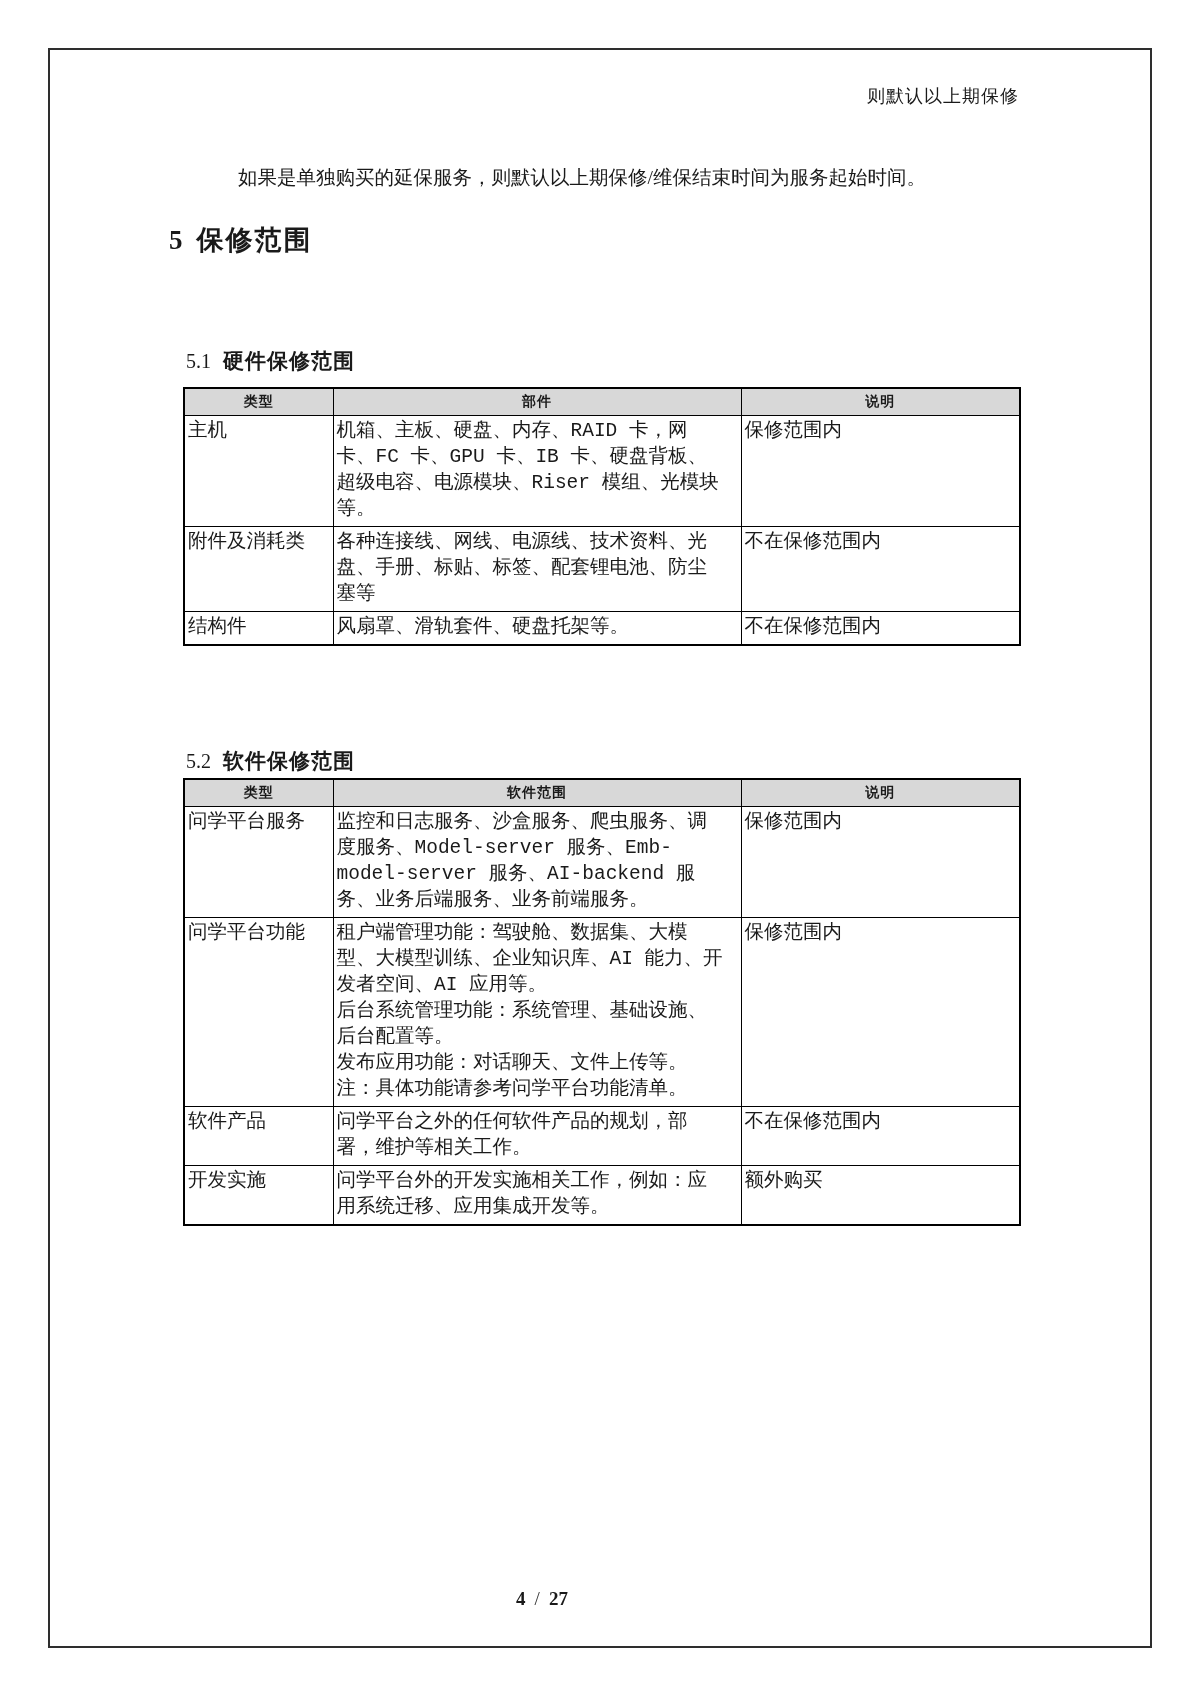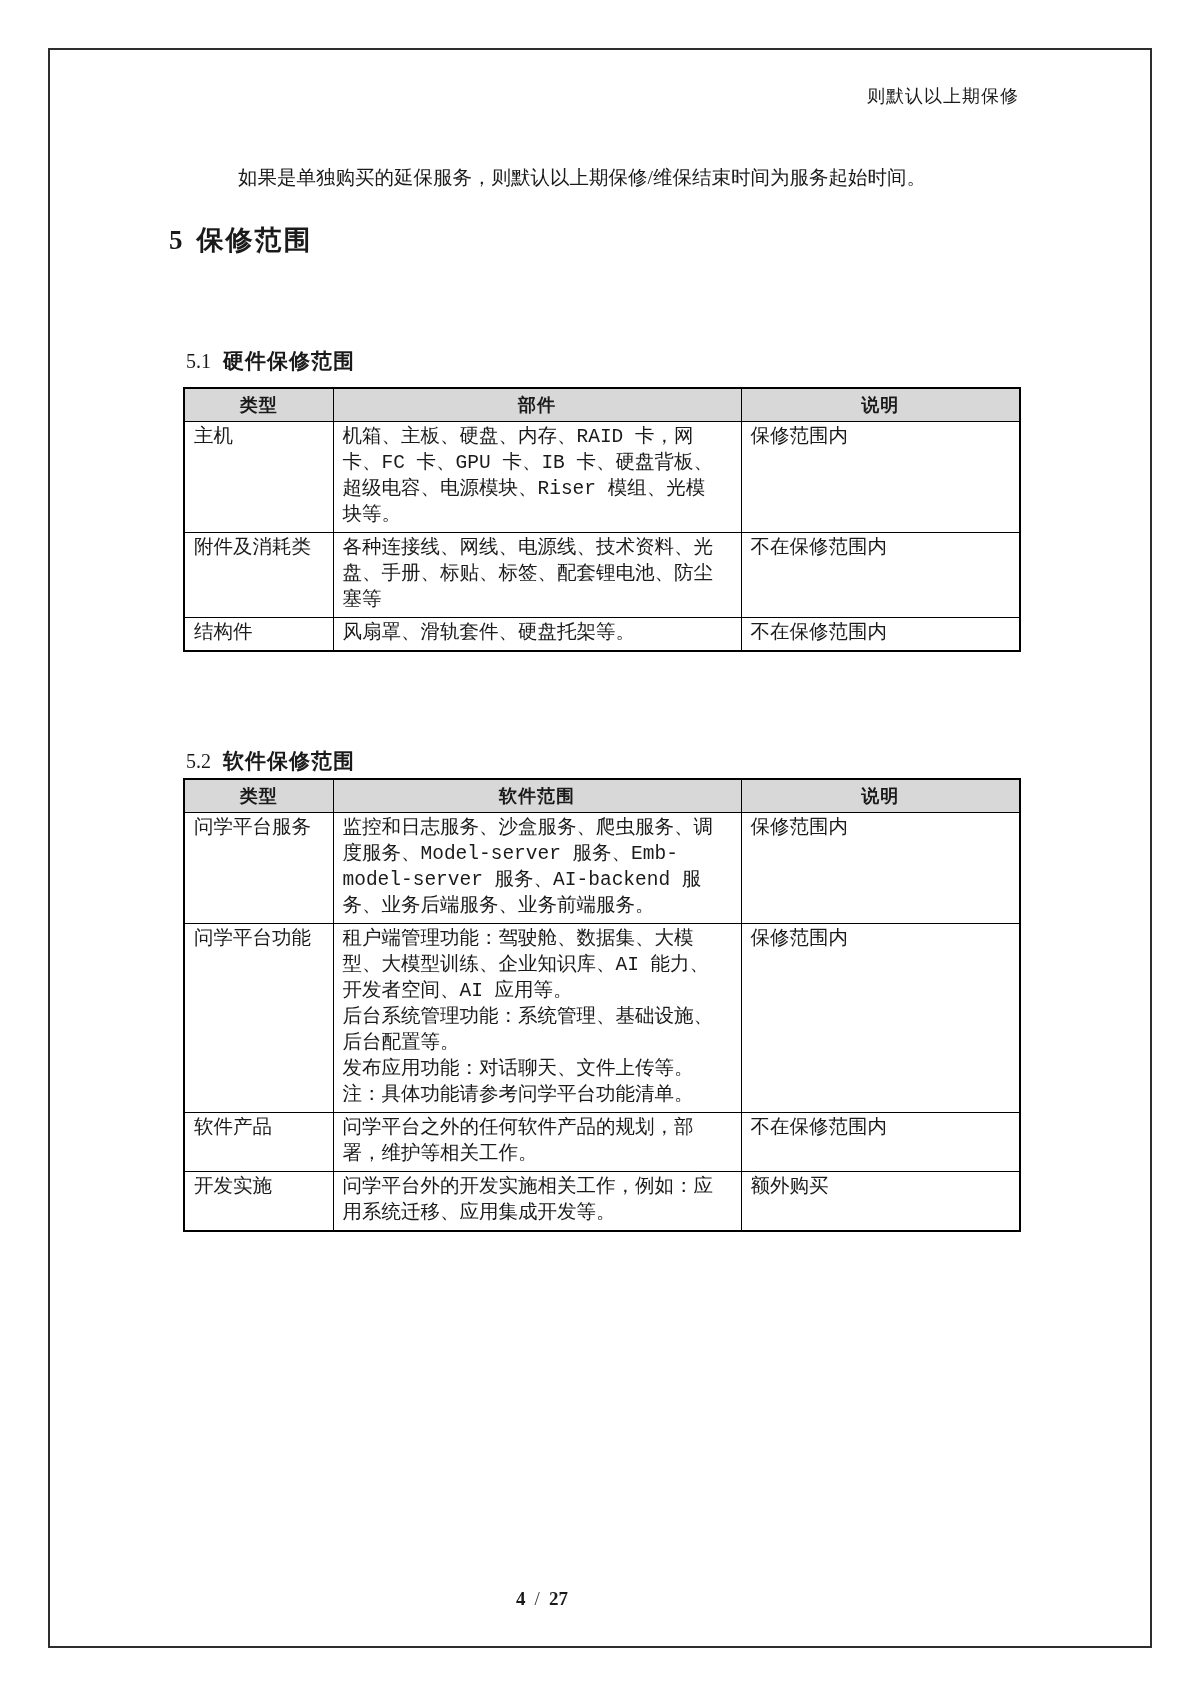--- a/index.html
+++ b/index.html
@@ -47,30 +47,30 @@
     border:2px solid #000;
   }
   .t1 { top:387px; }
   .t2 { top:778px; }
   col.c1 { width:149px; }
   col.c2 { width:408px; }
   col.c3 { width:279px; }
   .wtable th {
     background:#d8d8d8;
     border:1.5px solid #000;
-    font-size:18px; font-weight:bold;
+    font-size:14px; font-weight:bold;
     letter-spacing:1px;
     padding:4px 10px;
     text-align:center;
   }
   .wtable td {
     border:1.5px solid #000;
     vertical-align:top;
     font-size:19.5px; line-height:26px;
-    padding:2px 16px 4px 9px;
+    padding:2px 16px 4px 3px;
     font-family:"Liberation Mono","DejaVu Sans Mono",serif;
     text-align:left;
   }
   .wtable td.col-type { padding-right:9px; }
   .wtable td.col-note { padding-right:9px; }
   .pre { white-space:pre-line; }
   .justify { text-align:justify; text-justify:inter-character; }
   .lh30 { line-height:30px; }
   .lh28 { line-height:28px; }
   .footer {

